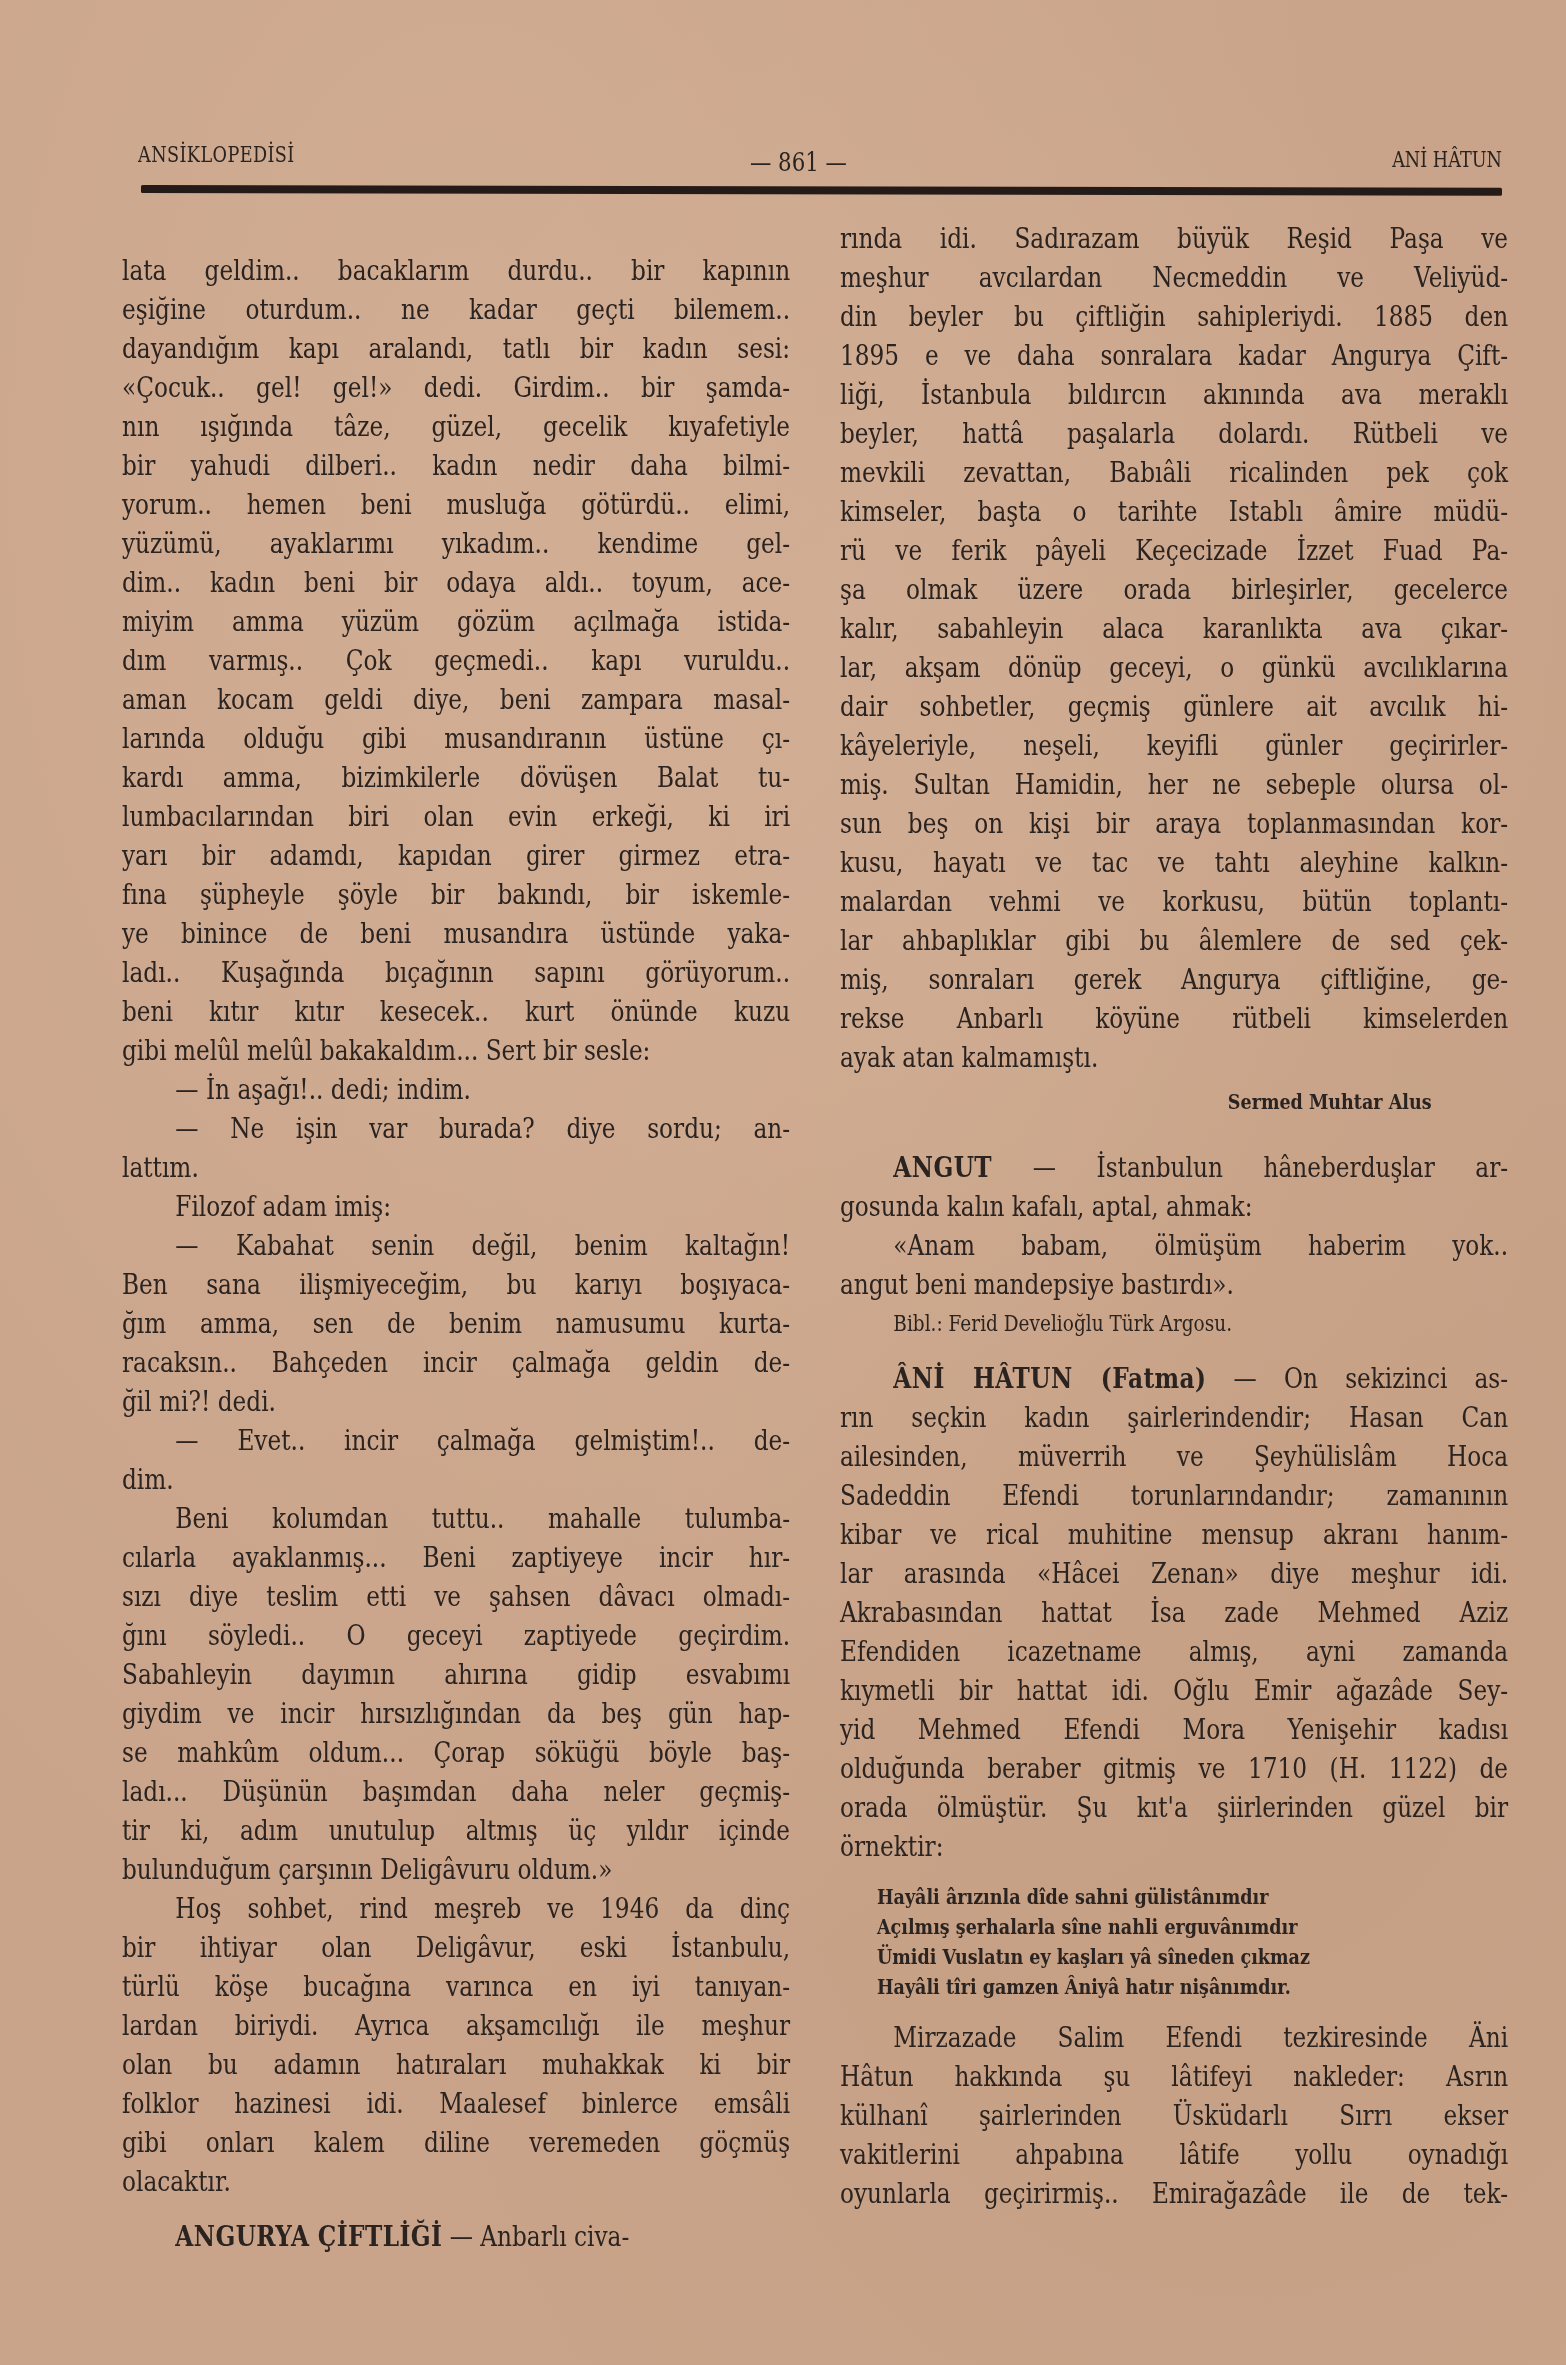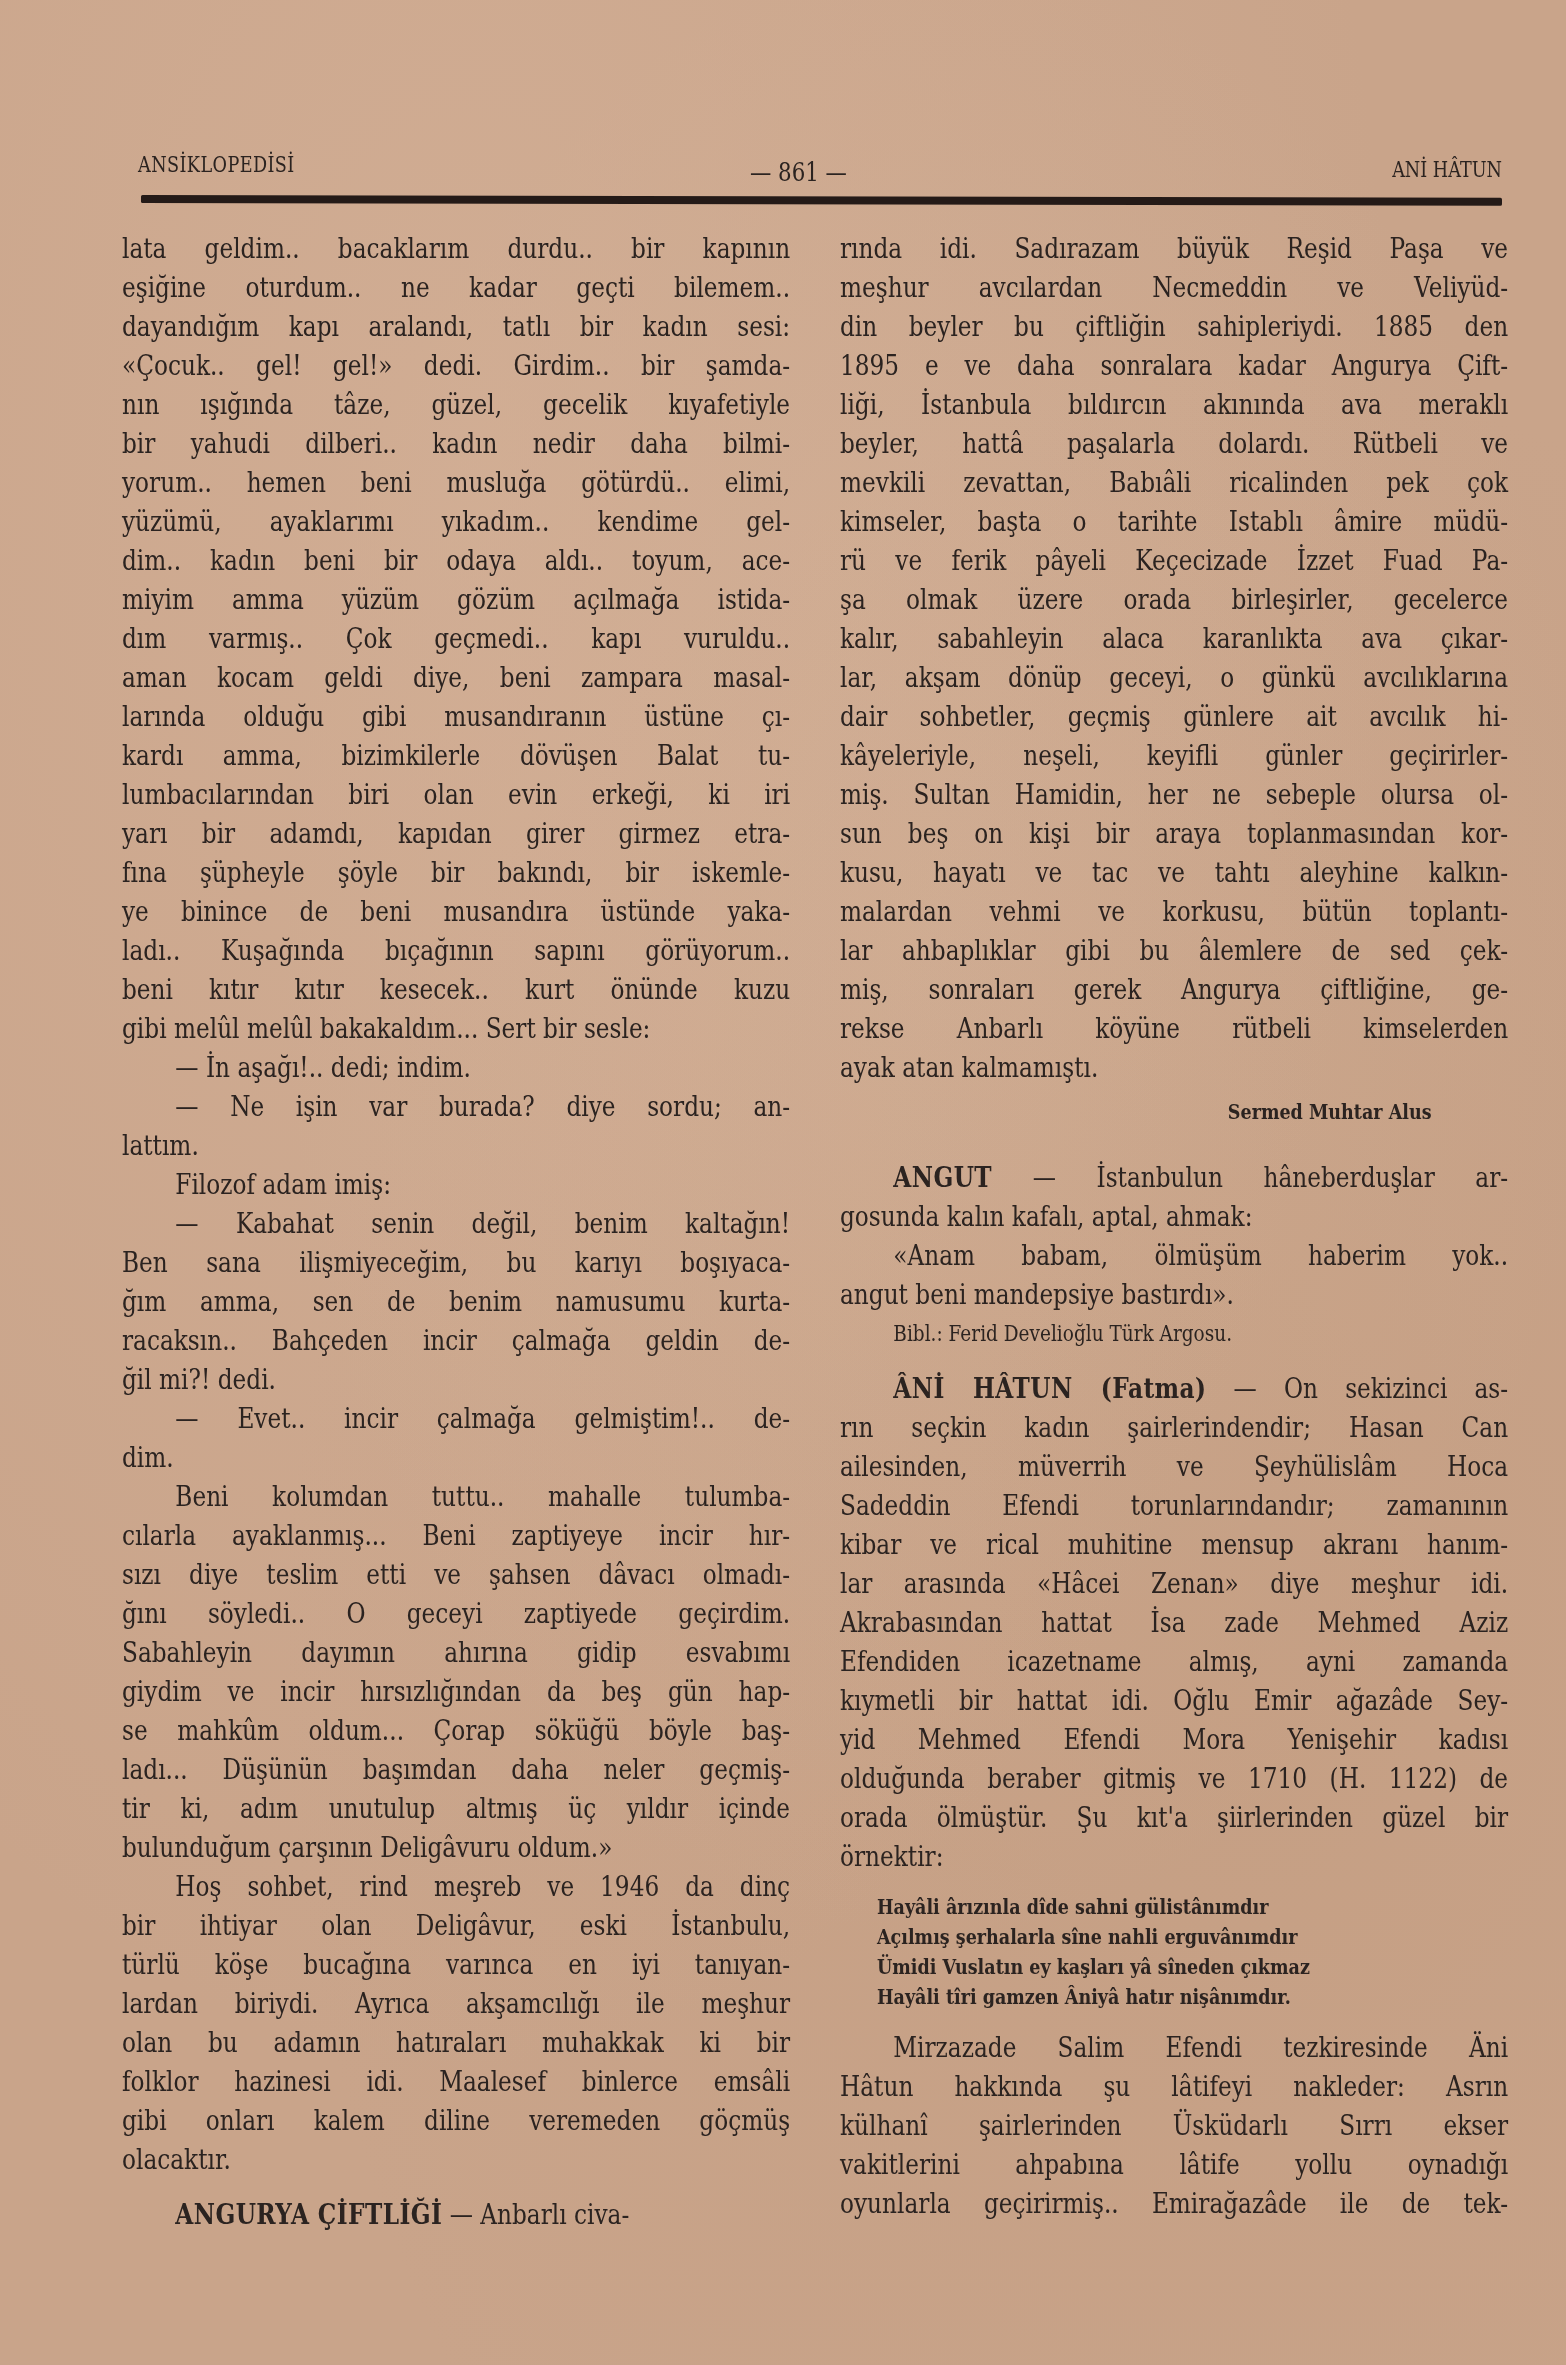--- a/index.html
+++ b/index.html
@@ -14,21 +14,21 @@
         radial-gradient(ellipse at 30% 20%, rgba(215,180,155,0.55), rgba(0,0,0,0) 60%),
         radial-gradient(ellipse at 80% 70%, rgba(190,150,120,0.35), rgba(0,0,0,0) 55%),
         radial-gradient(ellipse at 60% 40%, rgba(220,190,165,0.3), rgba(0,0,0,0) 50%);
       position: relative;
       overflow: hidden;
       color: #2b2320;
       font-family: "DejaVu Serif", "Liberation Serif", serif;
     }
     .page {
       position: absolute;
-      left: 0; top: 14px;
+      left: 0; top: 4px;
       width: 1566px;
       height: 2274px;
     }
     .running-head {
       position: absolute;
       top: 138px;
       left: 138px;
       width: 1364px;
       height: 38px;
     }
@@ -70,21 +70,21 @@
       transform-origin: left center;
     }
     .col {
       position: absolute;
       top: 215px;
       width: 668px;
       font-size: 27px;
       line-height: 39px;
       text-align: justify;
     }
-    .col-left { left: 122px; }
+    .col-left { left: 122px; margin-top: 32px; }
     .col-right { left: 840px; }
     .col p {
       margin: 0;
       transform: scaleX(0.86);
       transform-origin: left top;
       width: 116.3%;
     }
     .line {
       display: block;
       white-space: nowrap;

